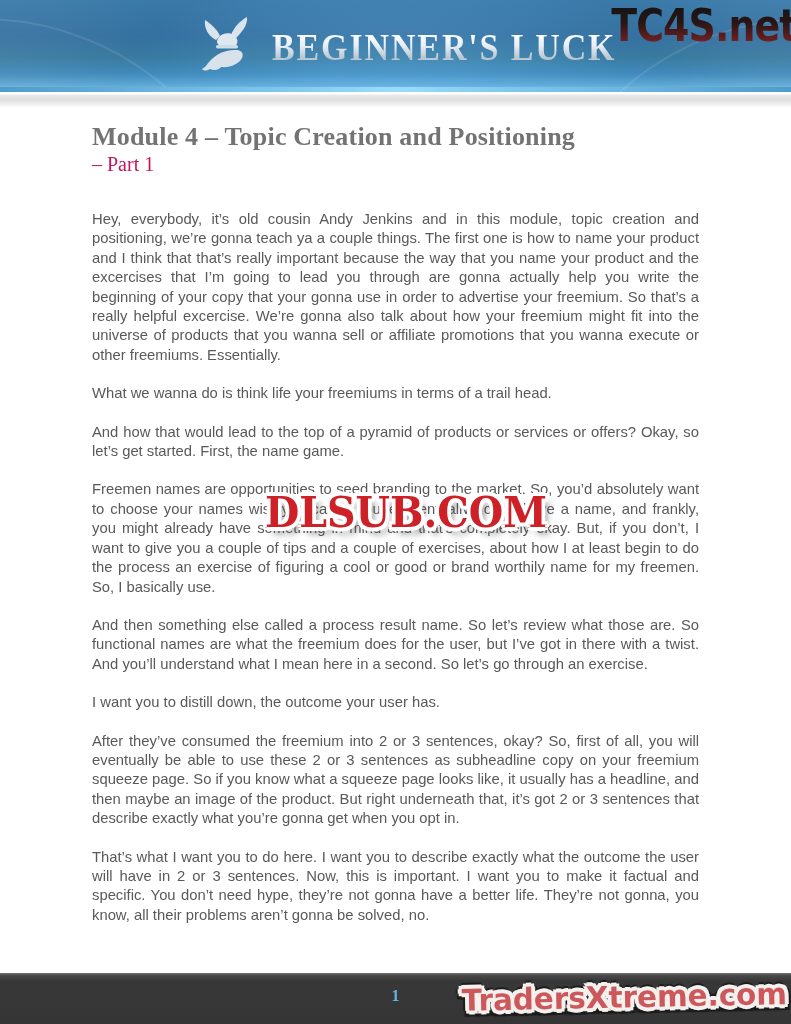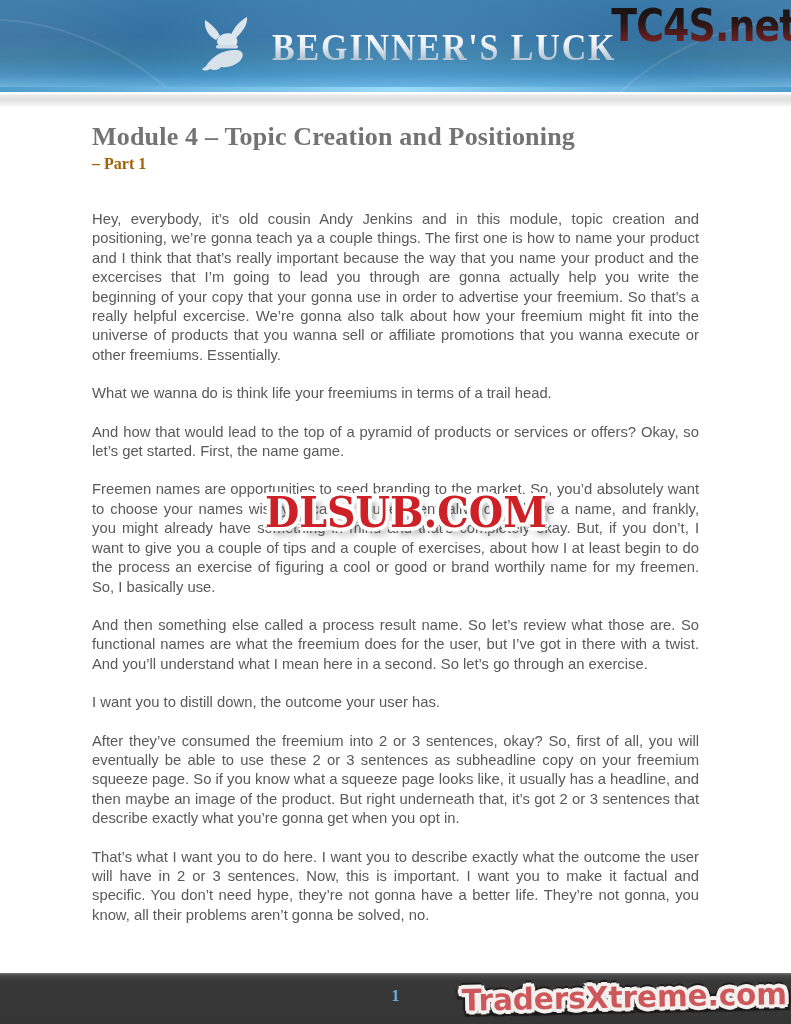--- a/index.html
+++ b/index.html
@@ -69,21 +69,21 @@
   }
   .doc-title {
     margin:0;
     font-family:"Liberation Serif", serif;
     font-size:26px; font-weight:bold; color:#737373;
     line-height:30px; letter-spacing:0.2px;
   }
   .doc-subtitle {
     margin:1px 0 0 0;
     font-family:"Liberation Serif", serif;
-    font-size:16px; font-weight:bold; color:#a16207;
+    font-size:20px; font-weight:normal; color:#be185d;
     line-height:22px;
   }
   .body-text { margin-top:35px; }
   .body-text p {
     margin:0 0 19px 0;
     font-size:14.8px; line-height:19.4px;
     text-align:justify;
   }
 
   

